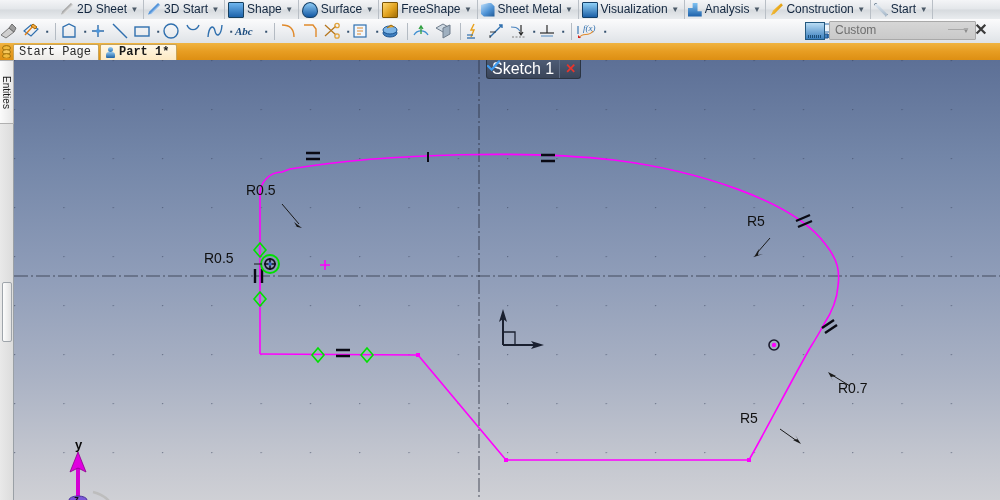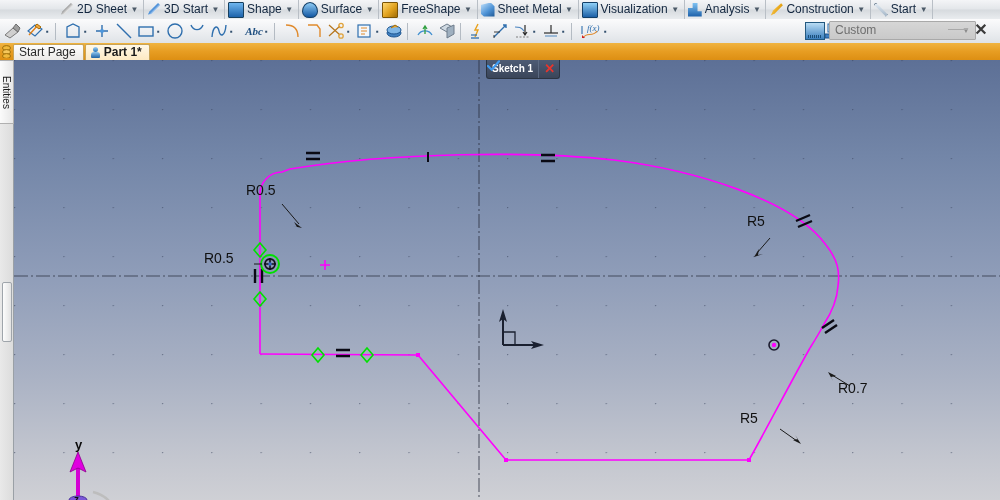--- a/index.html
+++ b/index.html
@@ -50,21 +50,21 @@
 
   
   .toolbar{
     position:absolute;left:0;top:19px;width:1000px;height:24px;
     background:linear-gradient(#fbfbfc 0%, #eceef1 55%, #dfe3e7 100%);
     border-bottom:1px solid #a8afb7;
     display:flex;align-items:center;
   }
   .tb-btn{
     width:22px;height:22px;position:relative;flex:0 0 auto;
-    display:flex;align-items:center;justify-content:flex-end;
+    display:flex;align-items:center;justify-content:flex-start;
     cursor:default;
   }
   .tb-dot{width:7px;flex:0 0 7px;height:22px;display:flex;align-items:center;justify-content:center;color:#33506e;font-size:8px;}
   .tb-sep{width:1px;height:17px;background:#b4bbc3;margin:0 4px;flex:0 0 1px;}
   .tb-gap{flex:0 0 auto;}
   .glyph{width:18px;height:18px;display:block;}
 
   
   .profile-wrap{position:absolute;right:24px;top:21px;display:flex;align-items:center;gap:4px;}
   .profile-ico{width:18px;height:16px;background:linear-gradient(#b9dcf4,#3b7fbe);border:1px solid #23587f;position:relative;}
@@ -77,21 +77,21 @@
     display:flex;align-items:center;justify-content:space-between;
   }
   .profile-sel .sel-caret{font-size:8px;color:#8a8a8a;padding-right:5px;}
   .win-close{position:absolute;right:6px;top:20px;width:26px;height:18px;display:flex;align-items:center;justify-content:center;color:#3a3a3a;font-size:16px;font-weight:bold;}
   .win-close:before{content:"";position:absolute;left:-20px;top:9px;width:20px;height:1px;background:#a9a9a9;}
 
   
   .tabbar{
     position:absolute;left:0;top:43px;width:1000px;height:17px;
     background:linear-gradient(#f0b441 0%, #e79d22 50%, #dd8f13 100%);
-    display:flex;align-items:flex-end;
+    display:flex;align-items:flex-end;font-family:Liberation Mono, monospace;
   }
   .tb-icon-left{width:13px;height:17px;display:flex;align-items:center;justify-content:center;}
   .doc-tab{
     height:15px;line-height:15px;padding:0 7px 0 5px;margin-right:1px;
     background:linear-gradient(#fefefe,#eceae7);
     border:1px solid #c8a458;border-bottom:0;
     border-radius:2px 2px 0 0;
     display:flex;align-items:center;gap:4px;
     font-size:12px;color:#2a2a2a;white-space:nowrap;
   }
@@ -133,21 +133,21 @@
   
   .sketchtab{
     position:absolute;left:472px;top:0px;height:18px;
     background:linear-gradient(#4d5b74,#3a4559);
     border:1px solid #2b3442;border-top:0;
     border-radius:0 0 3px 3px;
     display:flex;align-items:center;gap:5px;
     padding:0 4px 0 5px;
     z-index:6;
   }
-  .sketchtab .st-label{color:#ffffff;font-size:10px;font-weight:bold;line-height:18px;}
+  .sketchtab .st-label{color:#ffffff;font-size:16px;font-weight:normal;line-height:18px;}
   .sketchtab .st-close{color:#e8352c;font-size:13px;font-weight:bold;line-height:18px;padding-left:2px;border-left:1px solid #5c6a82;padding-left:5px;}
   .sketchtab .st-chk{width:13px;height:12px;}
 
   .dimlabel{
     position:absolute;color:#101010;font-size:14px;
     font-family:"Liberation Sans", sans-serif;
     white-space:nowrap;z-index:5;
   }
 </style>
 </head>

